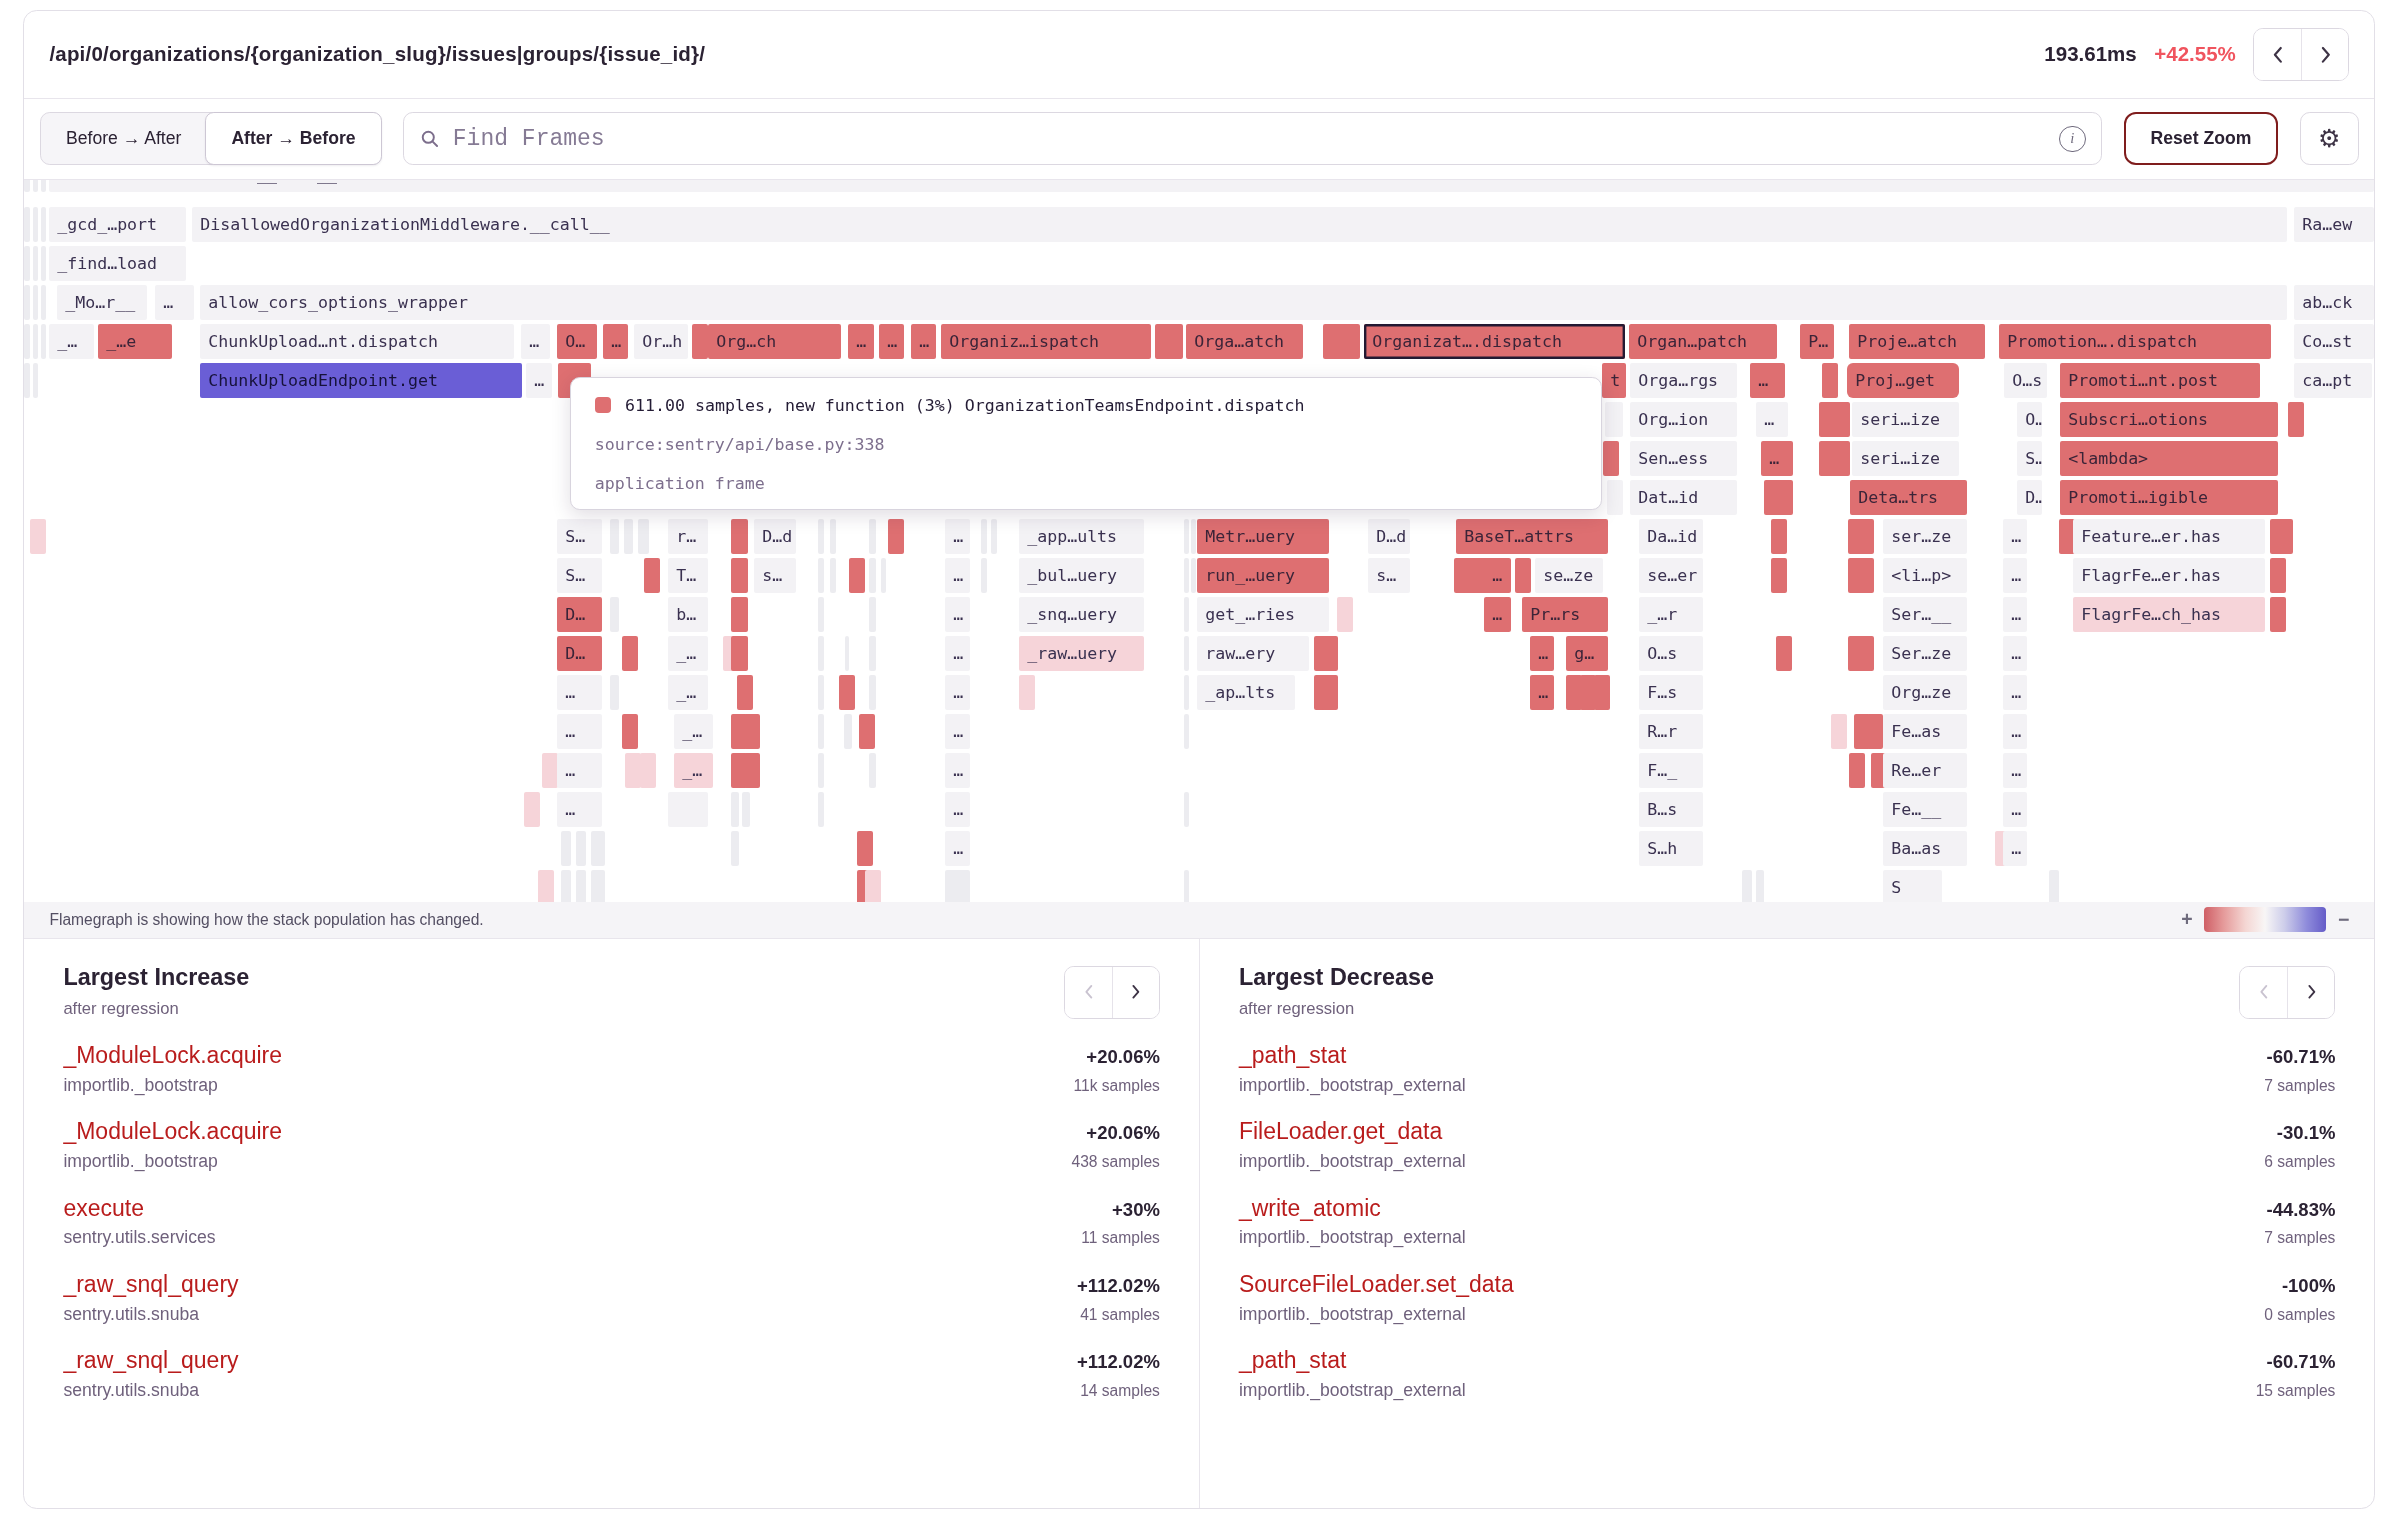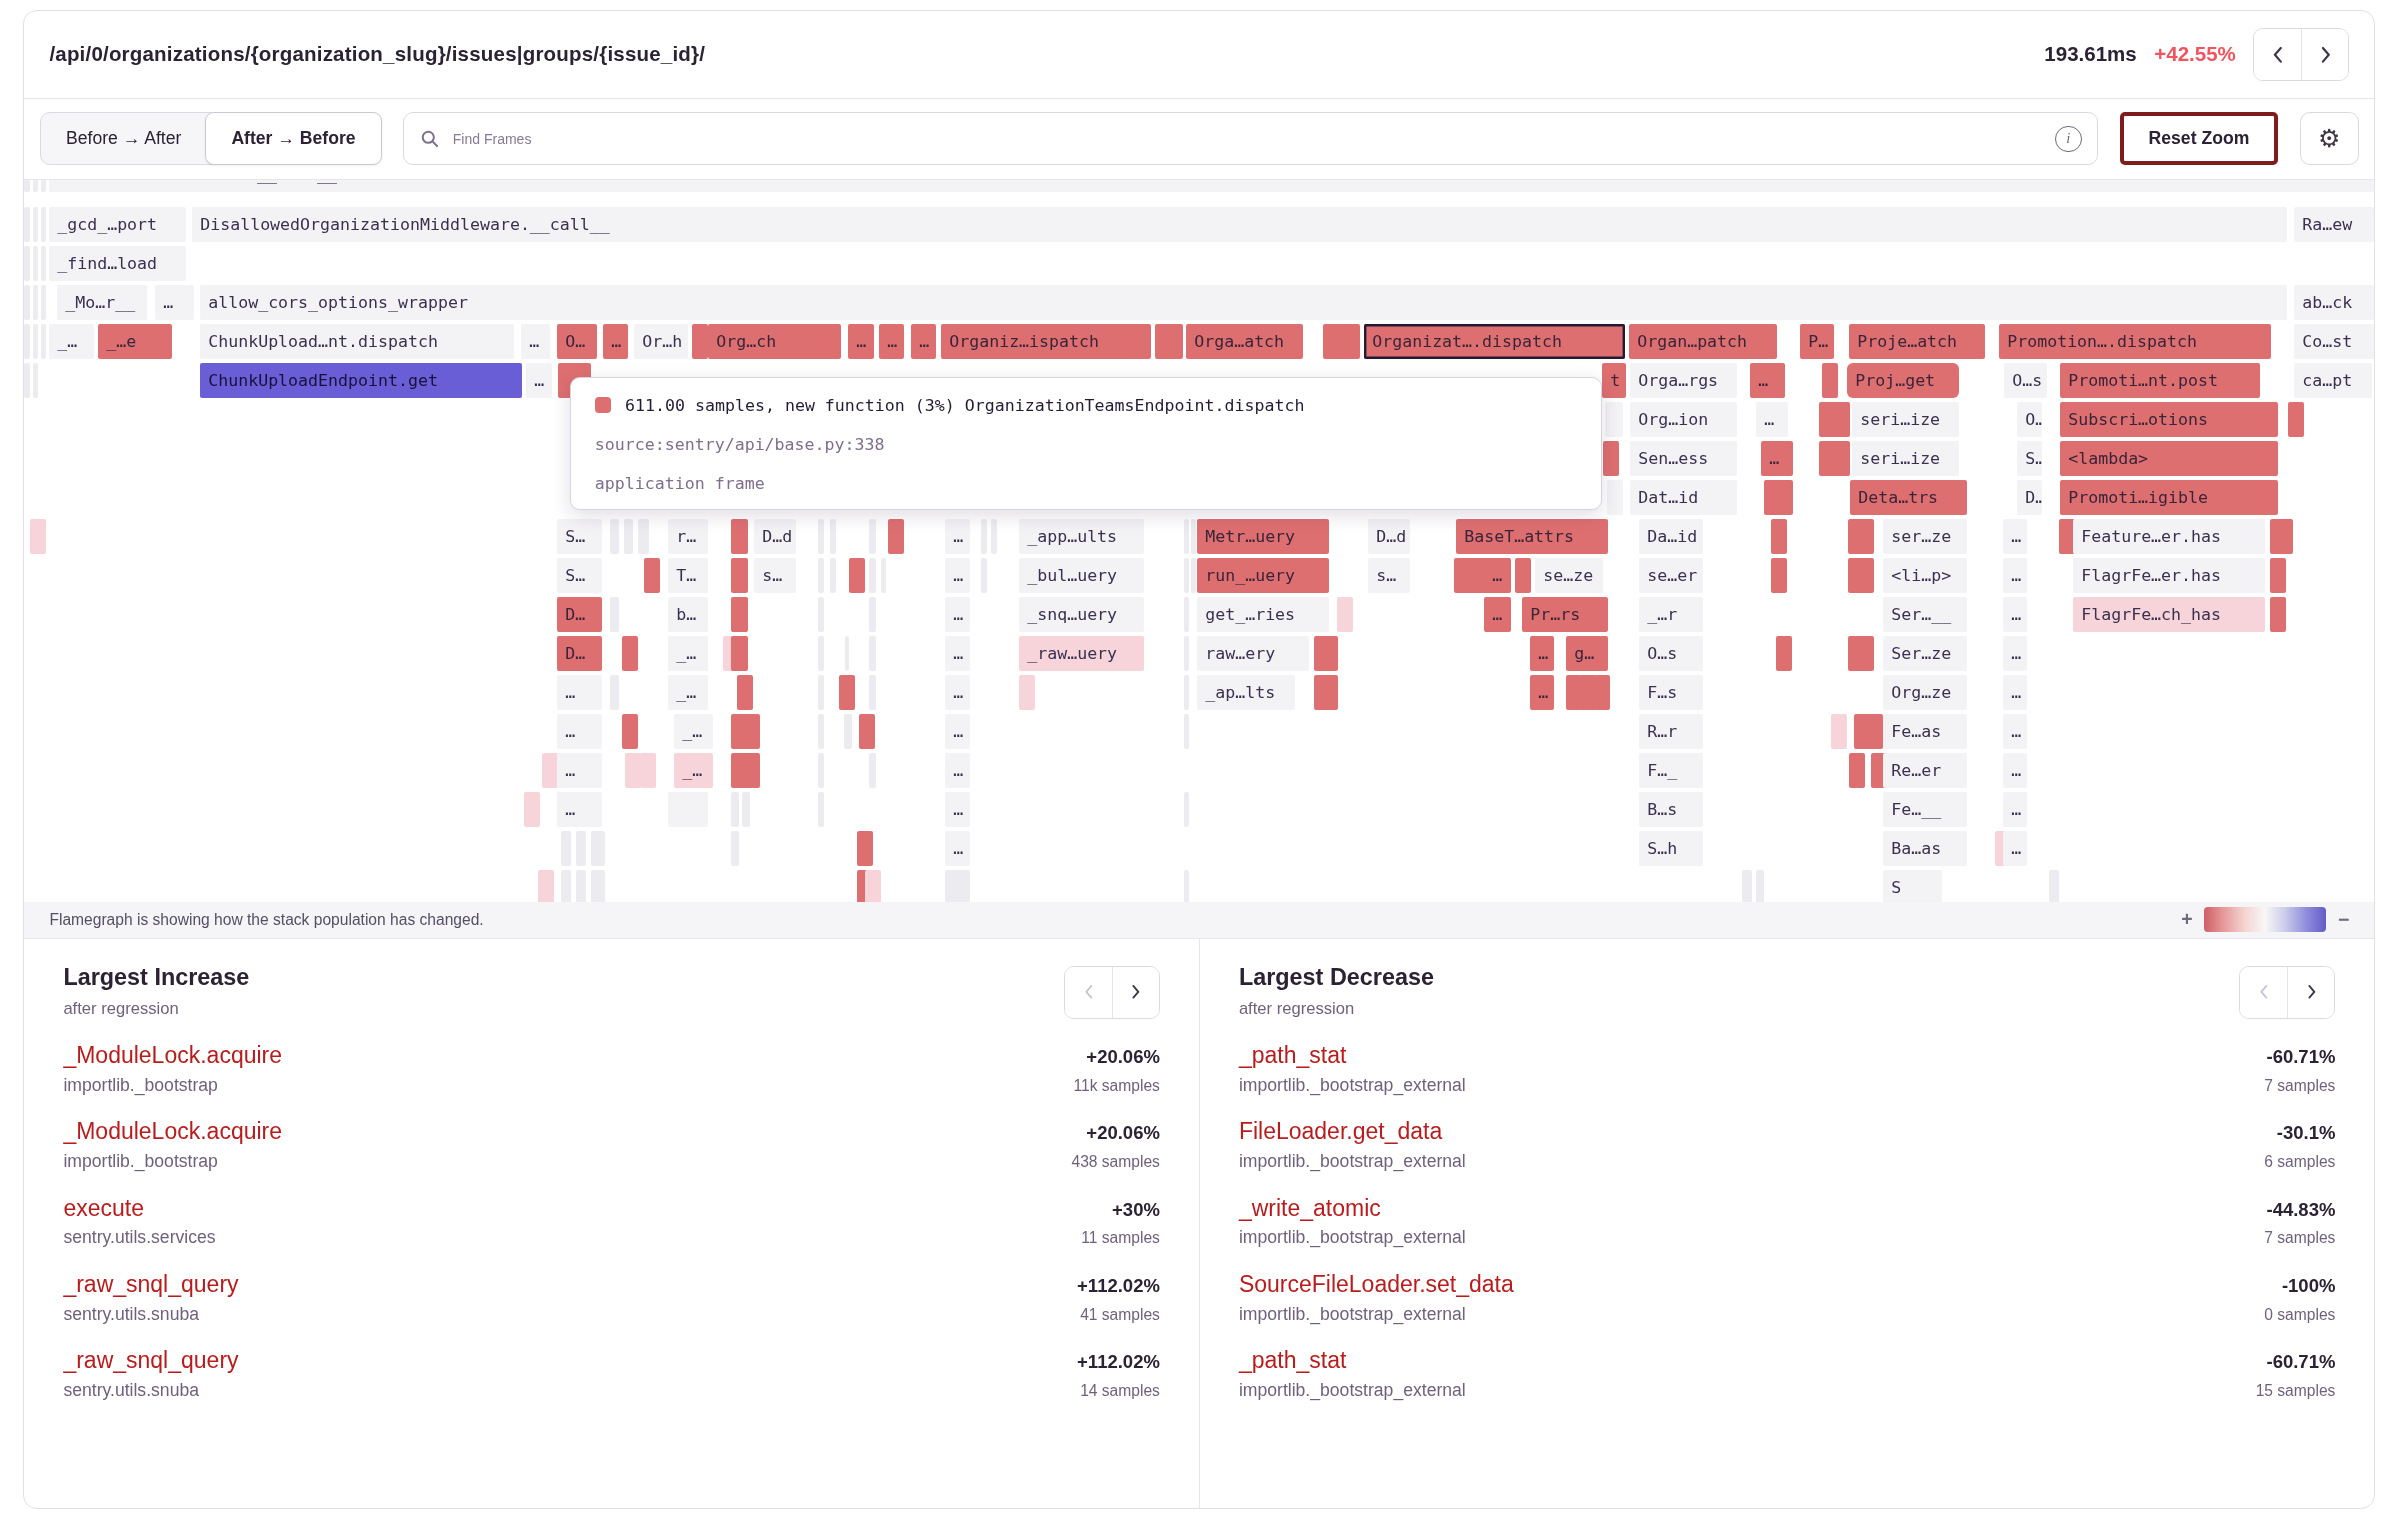--- a/index.html
+++ b/index.html
@@ -23,27 +23,27 @@
   .tbar{height:81px;min-height:81px;display:flex;align-items:center;gap:21.5px;padding:0 15.6px;
         box-sizing:border-box;border-bottom:1px solid #e8e5ec;}
   .seg{display:flex;align-items:stretch;height:53px;border:1px solid #dcd8e1;border-radius:9.8px;
        background:#f6f5f8;box-sizing:border-box;}
   .seg-item{display:flex;align-items:center;padding:0 25px;font-size:17.6px;color:#2b2233;
        border-radius:8.8px;cursor:pointer;white-space:nowrap;}
   .seg-item.active{background:#fff;border:1px solid #cdc7d4;font-weight:700;margin:-1px;
        box-shadow:0 1px 2px rgba(40,20,60,.08);}
   .search{flex:1;height:53px;border:1px solid #dcd8e1;border-radius:9.8px;display:flex;
        align-items:center;padding:0 15.6px;gap:11.7px;background:#fff;box-sizing:border-box;}
-  .search input{flex:1;border:none;outline:none;font-size:14px;color:#2b2233;
-       font-family:Liberation Sans, sans-serif;background:transparent;}
+  .search input{flex:1;border:none;outline:none;font-size:23px;color:#2b2233;
+       font-family:Liberation Mono, monospace;background:transparent;}
   .search input::placeholder{color:#857a94;}
   .info-circ{width:24.4px;height:24.4px;border:1.6px solid #6f6a7d;border-radius:50%;color:#6f6a7d;
        font-size:14.6px;display:flex;align-items:center;justify-content:center;
        font-family:"Liberation Serif",serif;font-style:italic;cursor:pointer;}
-  .reset-btn{height:53px;padding:0 25px;border:4px solid #7f1d1d;border-radius:5px;background:#fff;
+  .reset-btn{height:53px;padding:0 25px;border:2px solid #7f1d1d;border-radius:12px;background:#fff;
        font-size:17.6px;font-weight:700;color:#2b2233;cursor:pointer;font-family:"Liberation Sans",sans-serif;}
   .gear-btn{width:59px;height:53px;border:1px solid #dcd8e1;border-radius:9.8px;background:#fff;
        font-size:25px;color:#3e3446;cursor:pointer;display:flex;align-items:center;justify-content:center;}
   
   .flame{position:relative;height:722px;min-height:722px;overflow:hidden;background:#fff;}
   .frame{position:absolute;height:35px;line-height:35px;box-sizing:border-box;border-radius:2px;
        font-family:"DejaVu Sans Mono",monospace;font-size:16.6px;padding:0 7.8px;white-space:nowrap;
        overflow:hidden;color:#3a3150;cursor:pointer;}
   .f-n{background:#f3f2f5;}
   .f-g{background:#ececf0;padding:0;}

